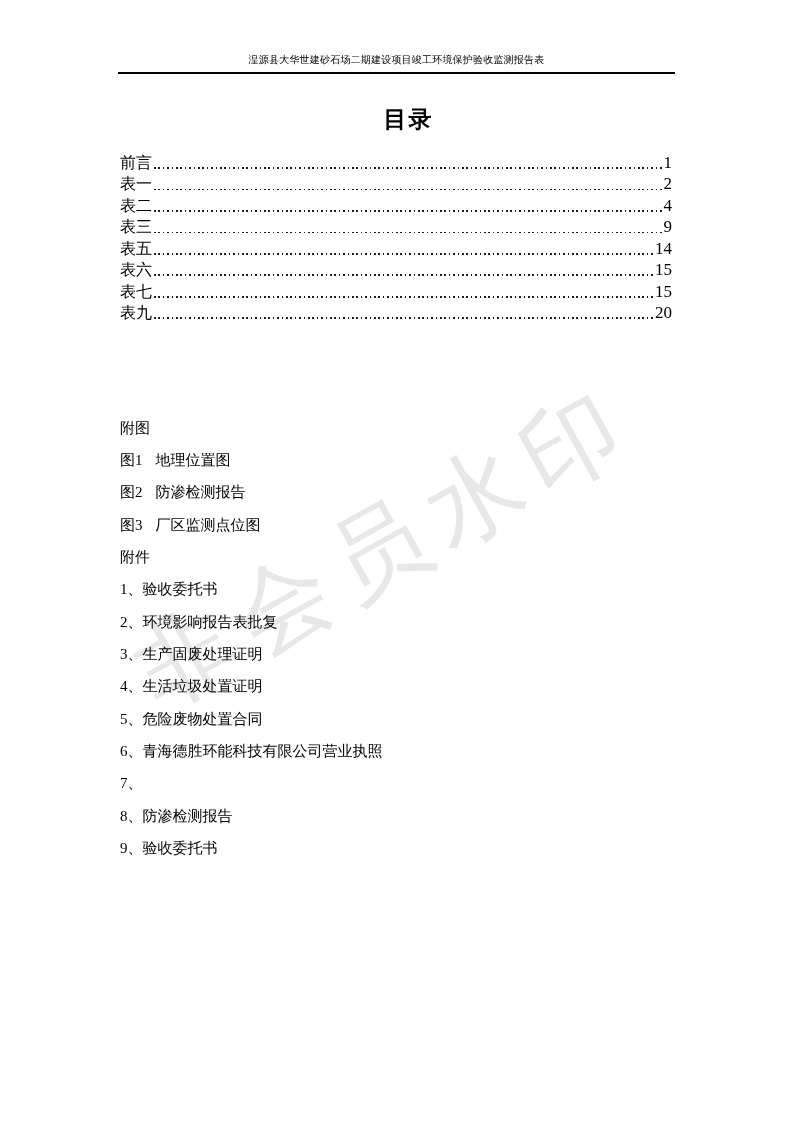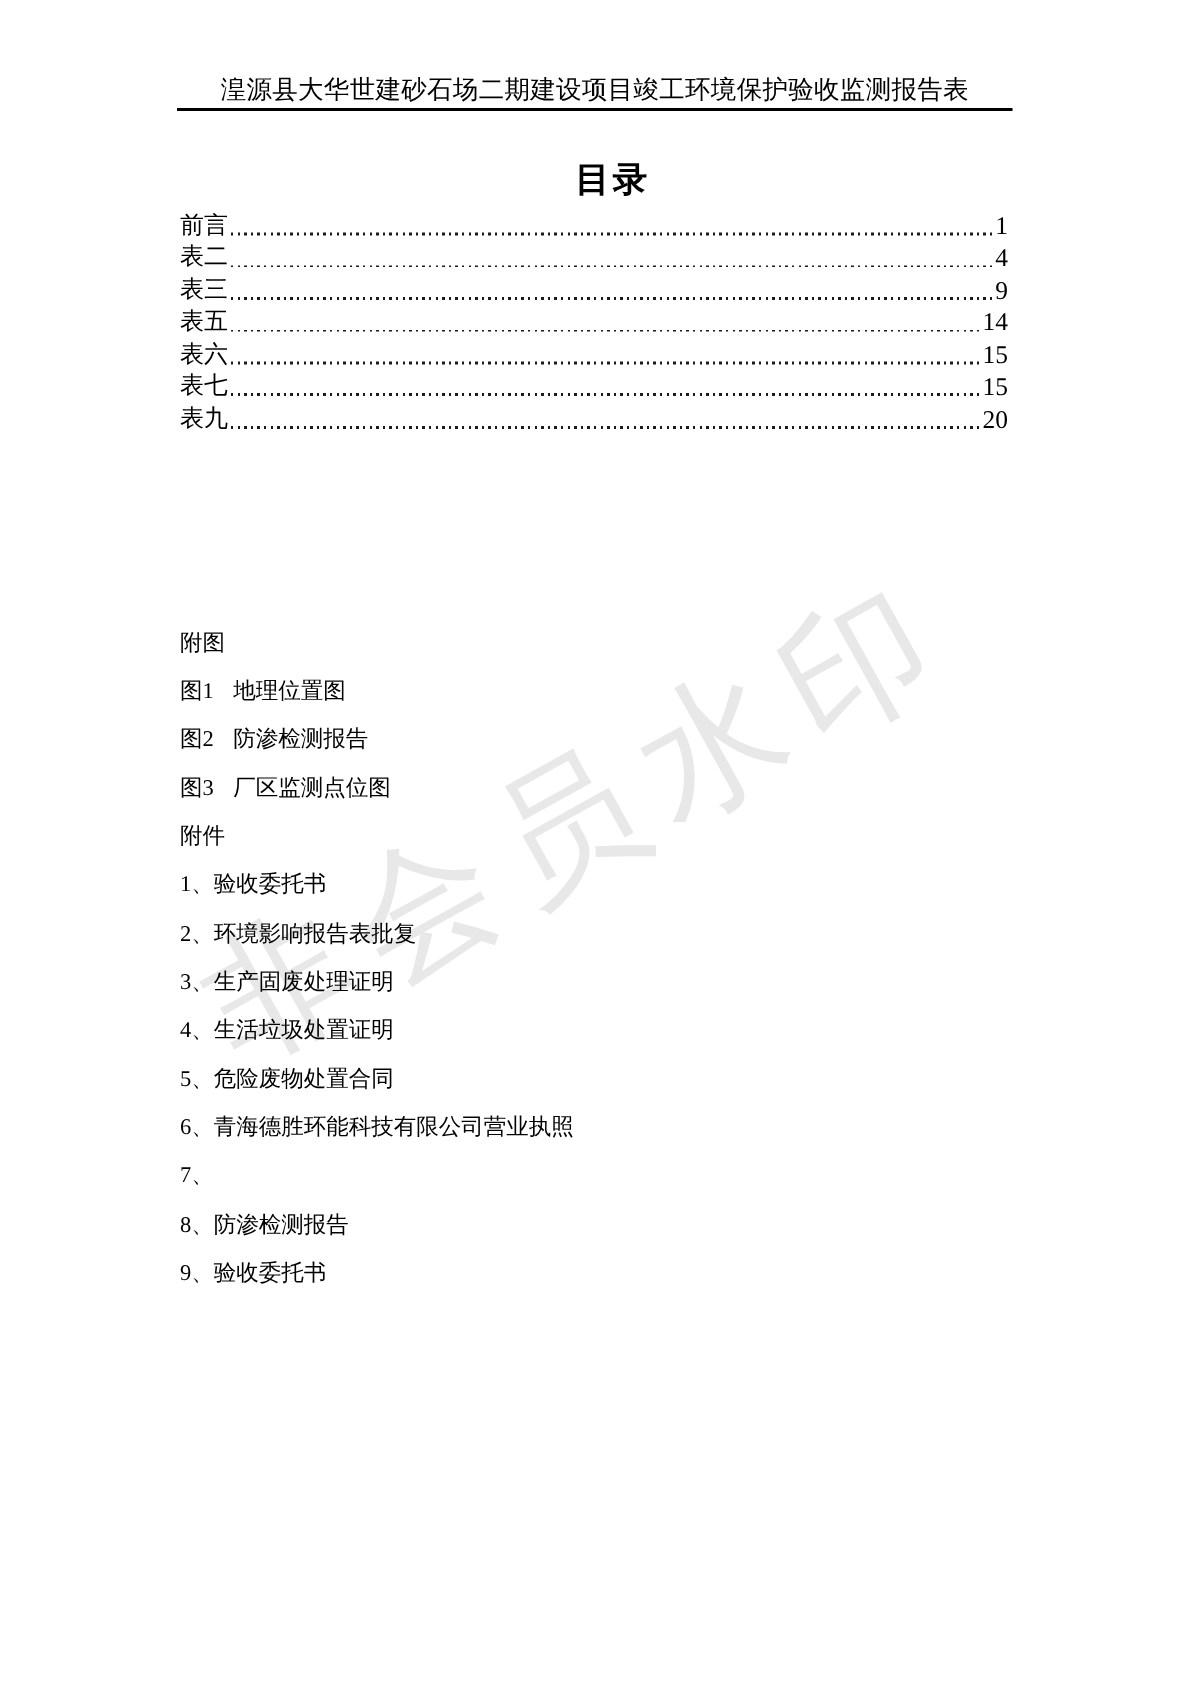--- a/index.html
+++ b/index.html
@@ -34,21 +34,21 @@
   
   .doc-header {
     position: absolute;
     top: 52px;
     left: 118px;
     width: 557px;
     z-index: 1;
   }
   .doc-header-text {
     text-align: center;
-    font-size: 17px;
+    font-size: 10px;
     line-height: 15px;
     letter-spacing: 0.2px;
   }
   .doc-header-rule {
     margin-top: 5px;
     height: 2px;
     background: #000000;
   }
   
   .doc-title {
@@ -59,21 +59,21 @@
     margin: 0;
     text-align: center;
     font-size: 23px;
     font-weight: bold;
     letter-spacing: 2px;
     z-index: 1;
   }
   
   .toc {
     position: absolute;
-    top: 140px;
+    top: 152px;
     left: 120px;
     width: 552px;
     z-index: 1;
   }
   .toc-row {
     display: flex;
     height: 21.45px;
     line-height: 21.45px;
     font-size: 16px;
   }
@@ -123,20 +123,25 @@
 
   <h1 class="doc-title">目录</h1>
 
   <div class="toc">
     <div class="toc-row">
       <span class="toc-label">前言</span>
       <span class="toc-leader"></span>
       <span class="toc-page">1</span>
     </div>
     <div class="toc-row">
+      <span class="toc-label">表一</span>
+      <span class="toc-leader"></span>
+      <span class="toc-page">2</span>
+    </div>
+    <div class="toc-row">
       <span class="toc-label">表二</span>
       <span class="toc-leader"></span>
       <span class="toc-page">4</span>
     </div>
     <div class="toc-row">
       <span class="toc-label">表三</span>
       <span class="toc-leader"></span>
       <span class="toc-page">9</span>
     </div>
     <div class="toc-row">

